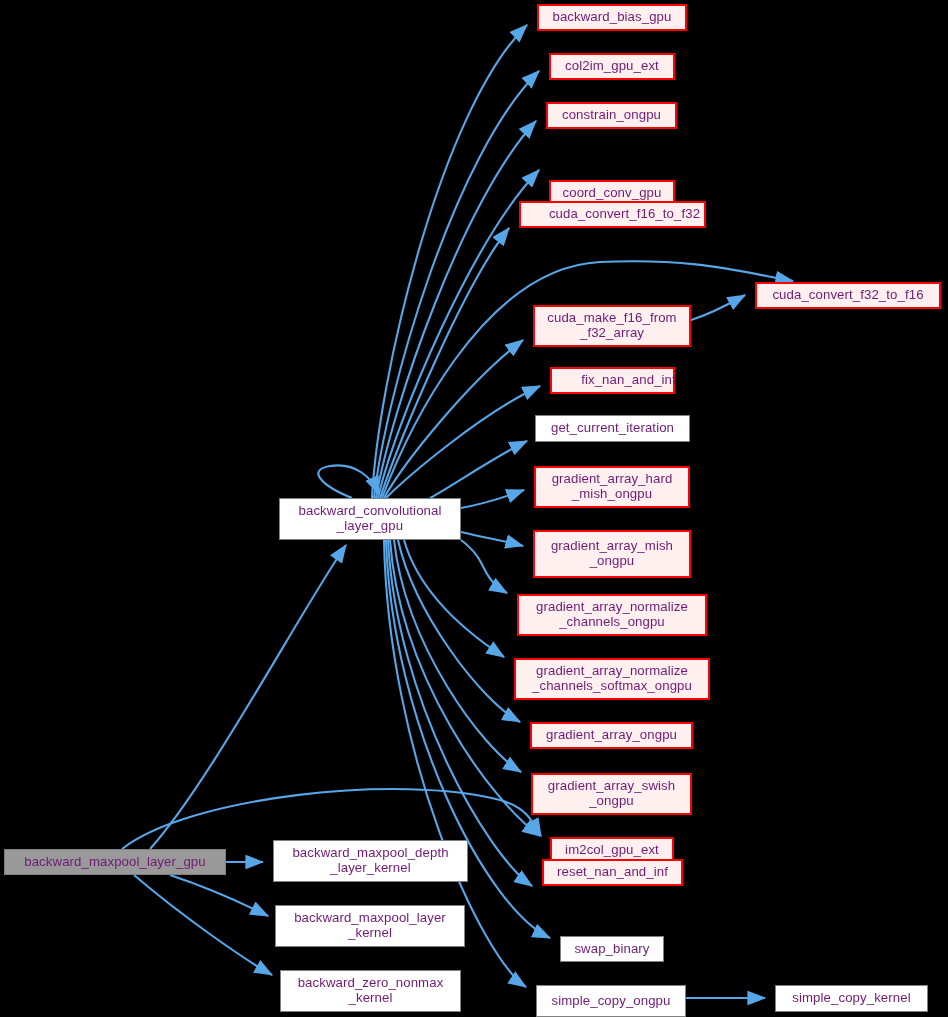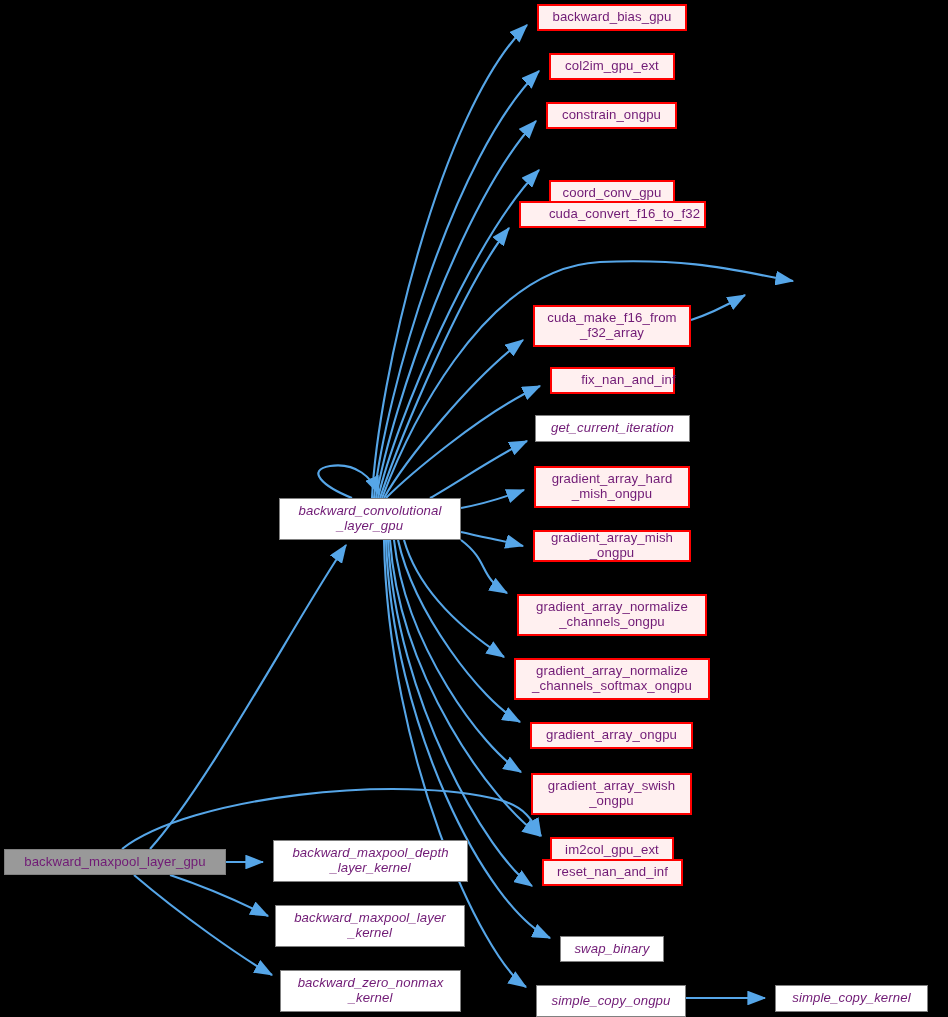--- a/index.html
+++ b/index.html
@@ -36,21 +36,20 @@
     white-space: pre-line;
     z-index: 5;
   }
   .node.red {
     background: #fff0f0;
     border: 2px solid #ff0000;
   }
   .node.gray {
     background: #ffffff;
     border: 1.6px solid #808080;
-    font-style: italic;
   }
   .node.root {
     background: #999999;
     border: 1.6px solid #808080;
   }
   .node-label {
     display: block;
     padding: 0 5px;
   }
 </style>
@@ -137,40 +136,43 @@
   </div>
 
   <div class="node red" style="left:549px; top:152px; width:126px; height:27px;margin-top:28px;">
     <span class="node-label">coord_conv_gpu</span>
   </div>
 
   <div class="node red" style="left:519px; top:201px; width:187px; height:27px;padding-left:24px;">
     <span class="node-label">cuda_convert_f16_to_f32</span>
   </div>
 
+  <div class="node red" style="left:755px; top:282px; width:186px; height:27px;">
+    <span class="node-label">cuda_convert_f32_to_f16</span>
+  </div>
 
   <div class="node red" style="left:533px; top:305px; width:158px; height:42px;">
     <span class="node-label">cuda_make_f16_from
 _f32_array</span>
   </div>
 
   <div class="node red" style="left:550px; top:367px; width:125px; height:27px;padding-left:32px;">
     <span class="node-label">fix_nan_and_inf</span>
   </div>
 
   <div class="node gray" style="left:535px; top:415px; width:155px; height:27px;">
     <span class="node-label">get_current_iteration</span>
   </div>
 
   <div class="node red" style="left:534px; top:466px; width:156px; height:42px;">
     <span class="node-label">gradient_array_hard
 _mish_ongpu</span>
   </div>
 
-  <div class="node red" style="left:533px; top:530px; width:158px; height:32px;">
+  <div class="node red" style="left:533px; top:530px; width:158px; height:48px;">
     <span class="node-label">gradient_array_mish
 _ongpu</span>
   </div>
 
   <div class="node red" style="left:517px; top:594px; width:190px; height:42px;">
     <span class="node-label">gradient_array_normalize
 _channels_ongpu</span>
   </div>
 
   <div class="node red" style="left:514px; top:658px; width:196px; height:42px;">

